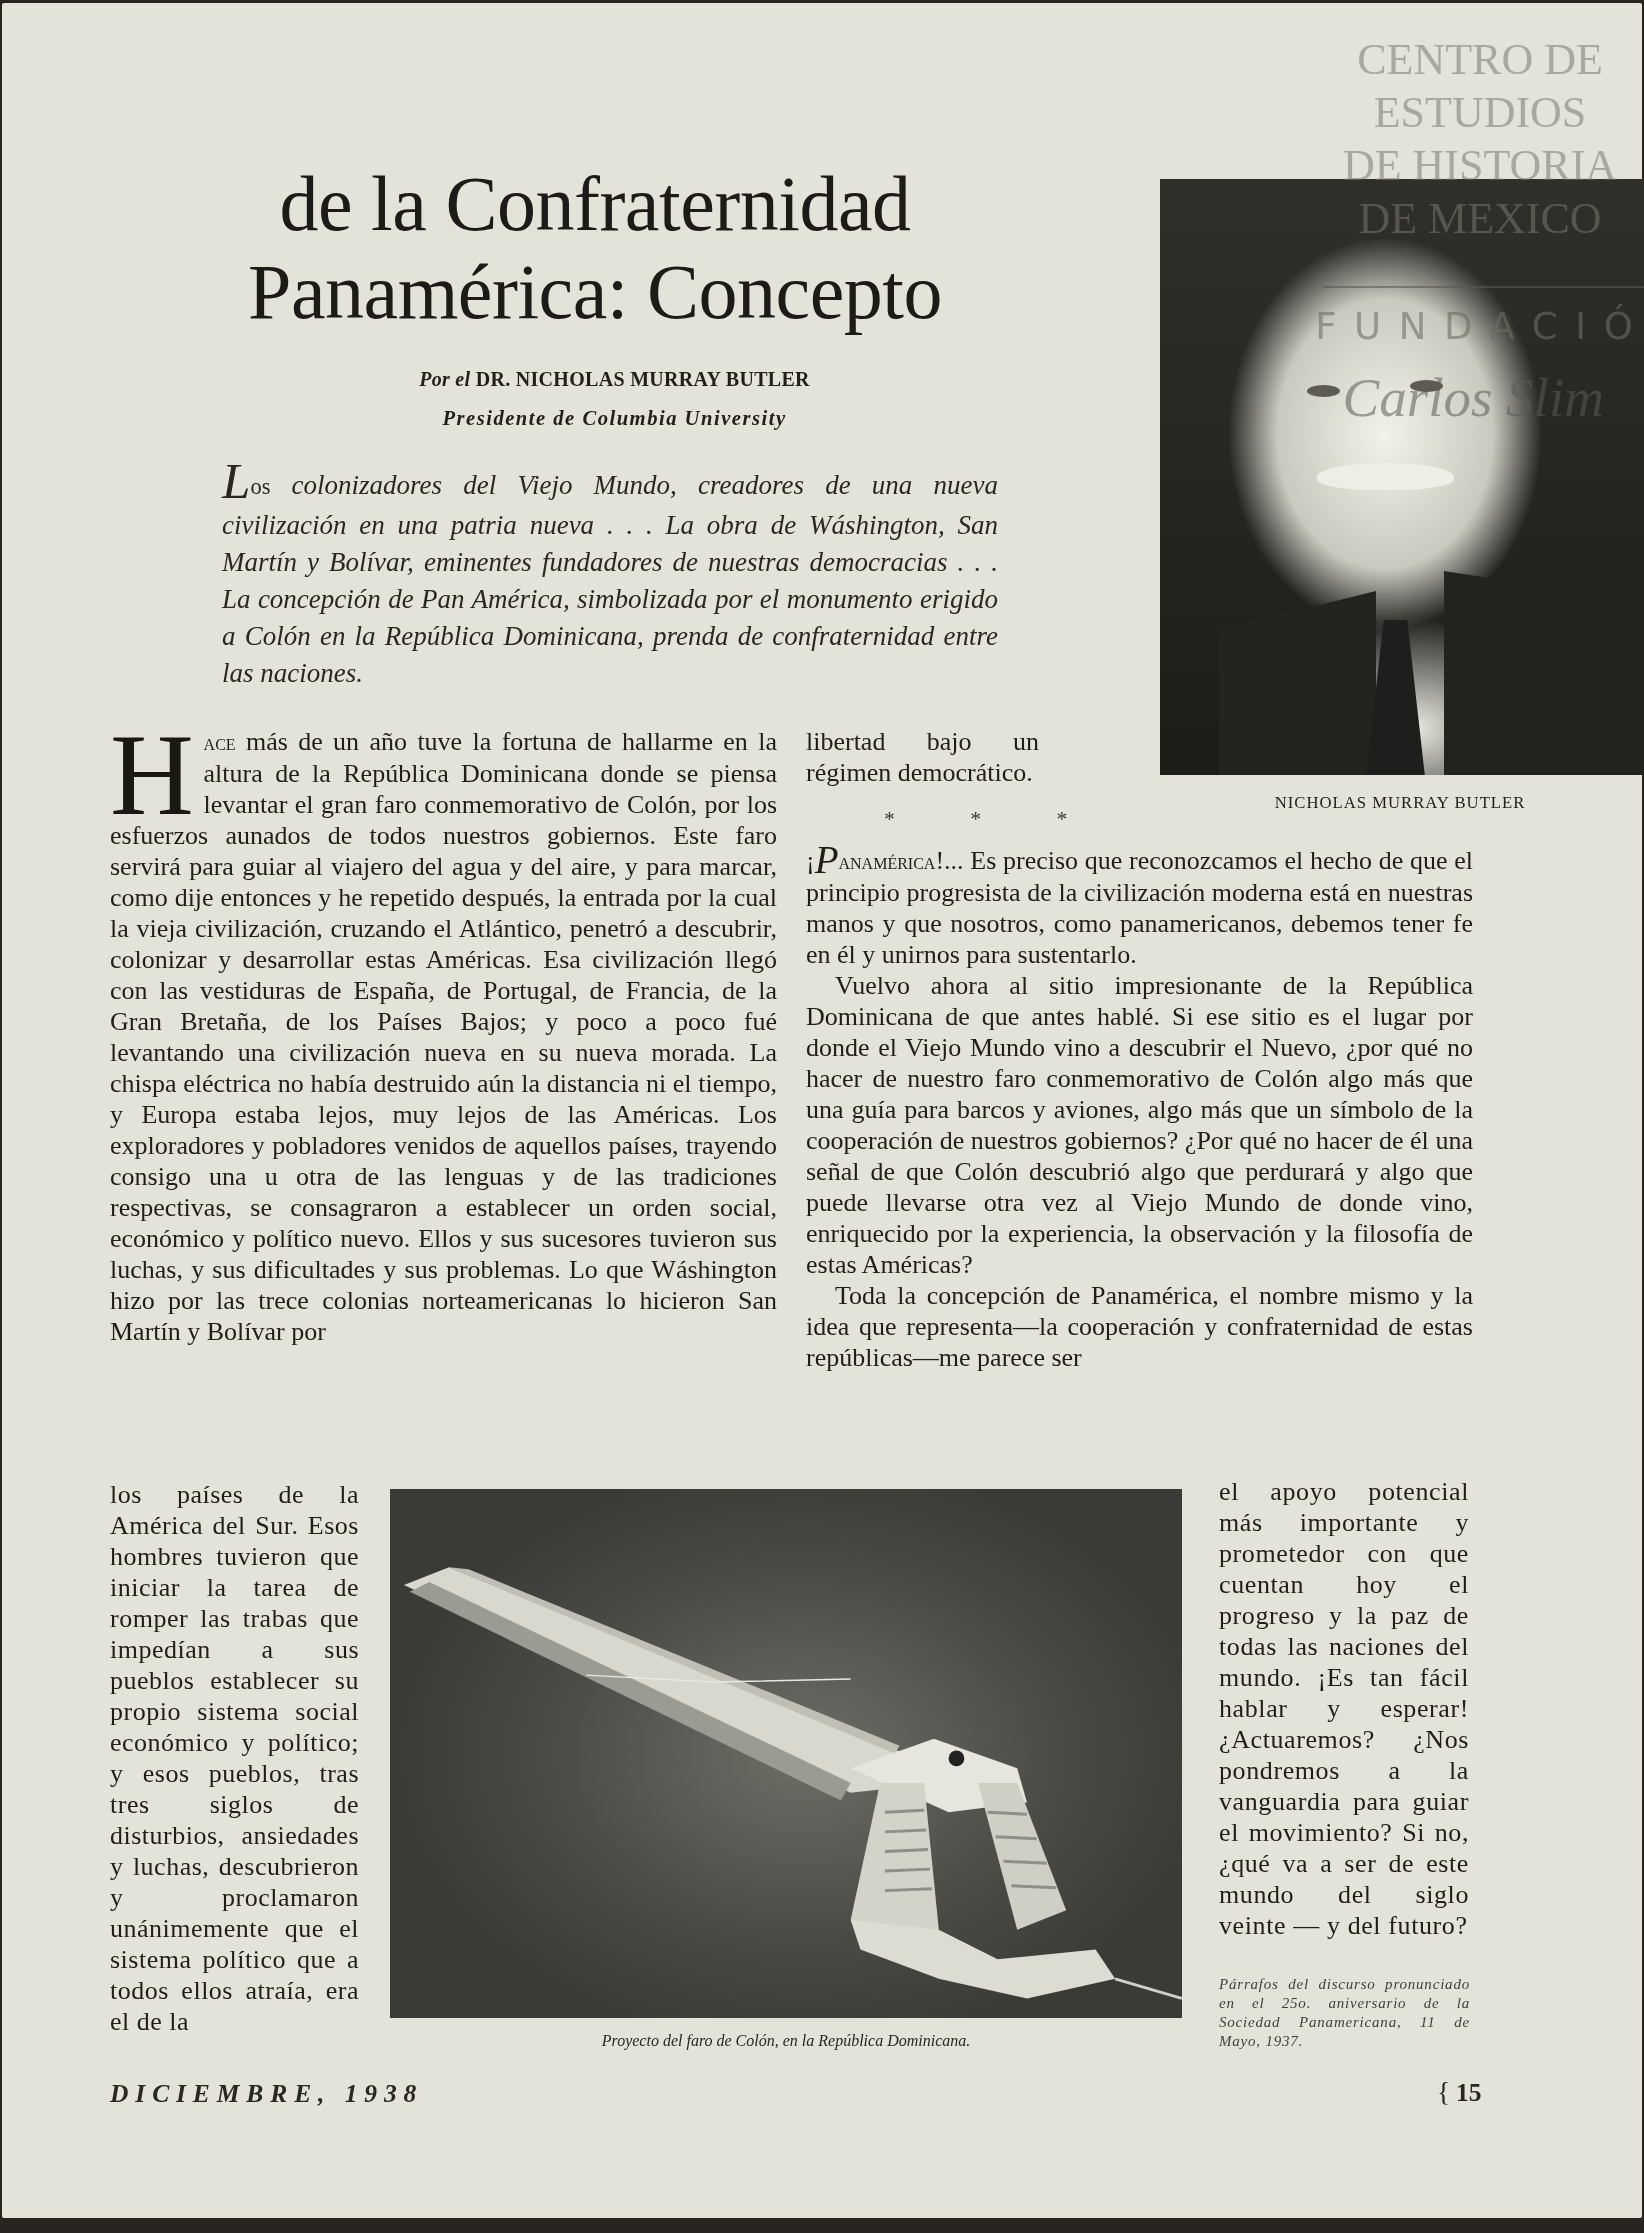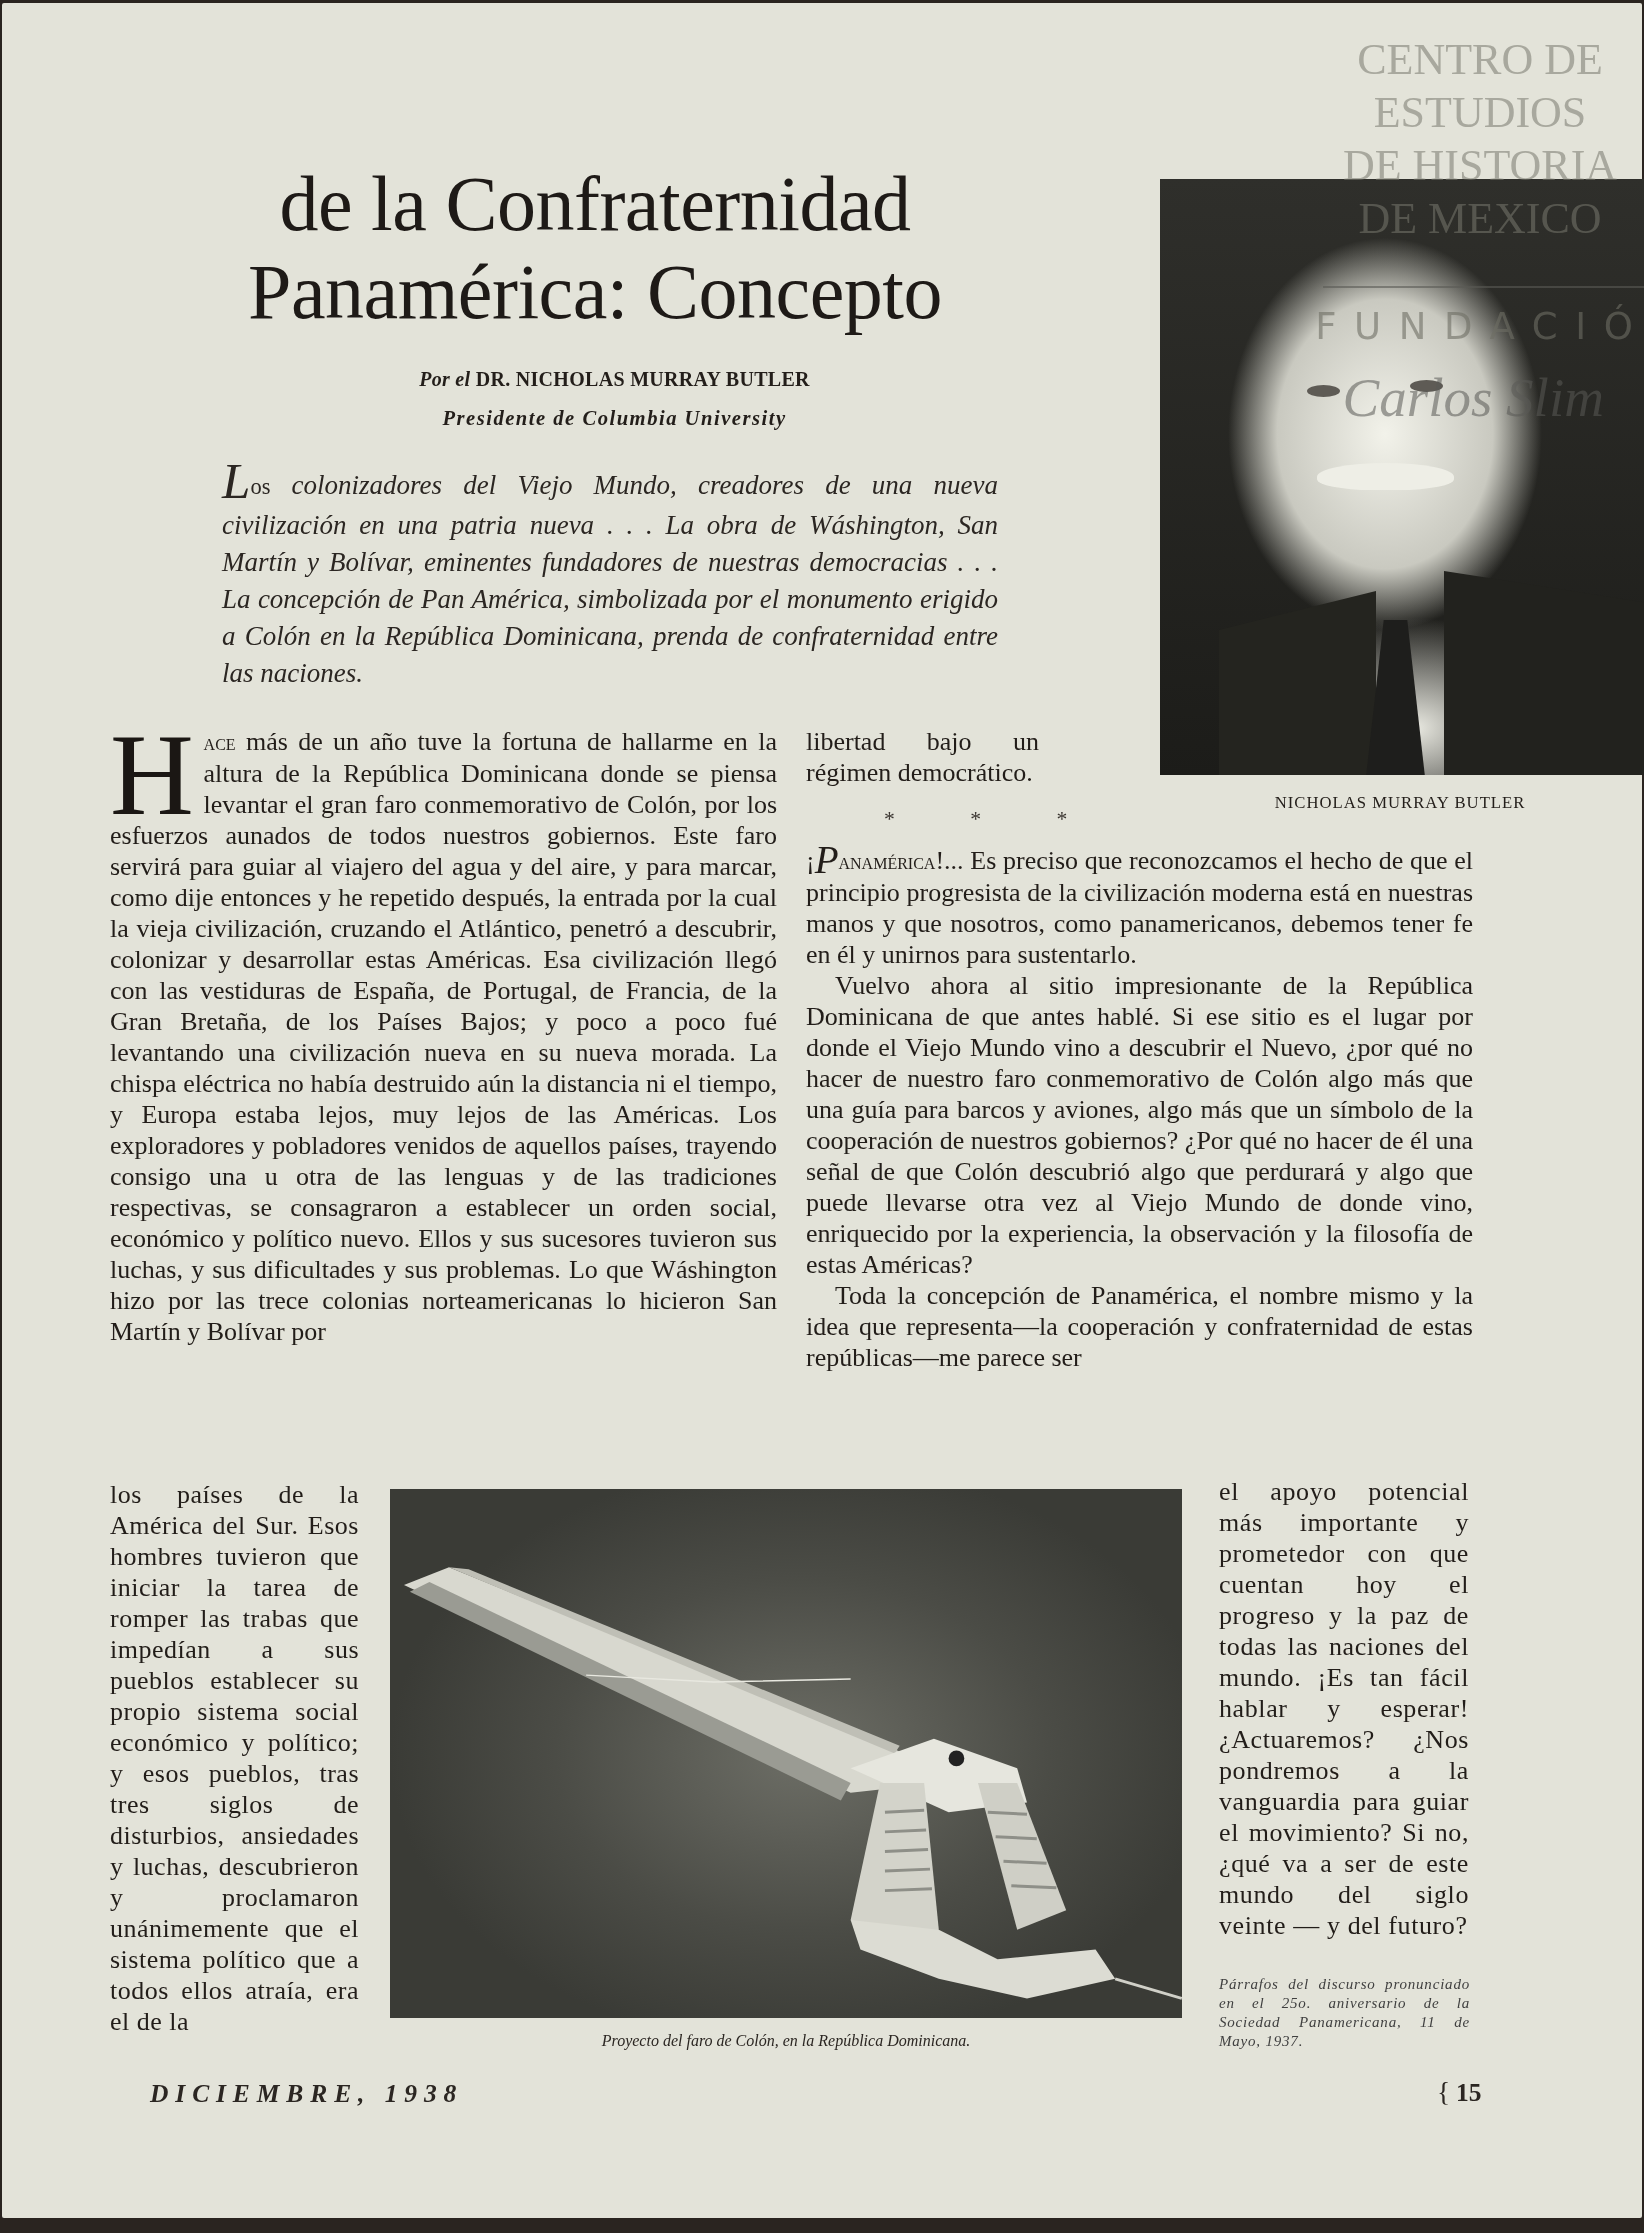--- a/index.html
+++ b/index.html
@@ -94,21 +94,21 @@
       radial-gradient(ellipse 412px 294px at 412px 265px, #6d6e66 0%, #4b4c46 60%, #3a3b36 100%);
     overflow:hidden;
   }
   .monument svg { position:absolute; left:0; top:0; }
   .mon-caption {
     position:absolute; left:388px; top:2029px; width:792px; text-align:center;
     font-size:16px; font-style:italic; color:#2b2622;
   }
   .footer-date {
     position:absolute; left:108px; top:2076px; font-size:25.5px; font-style:italic; font-weight:bold;
-    letter-spacing:6.9px; color:#2b2622;margin-left:40px;
+    letter-spacing:6.9px; color:#2b2622;
   }
   .footer-page {
     position:absolute; left:1435px; top:2074px; font-size:25.5px; font-weight:bold; color:#2b2622;
   }
   .footer-page .brace { font-weight:normal; font-size:27.4px; margin-right:5.9px; }
 </style>
 </head>
 <body>
 
 <div class="page">

